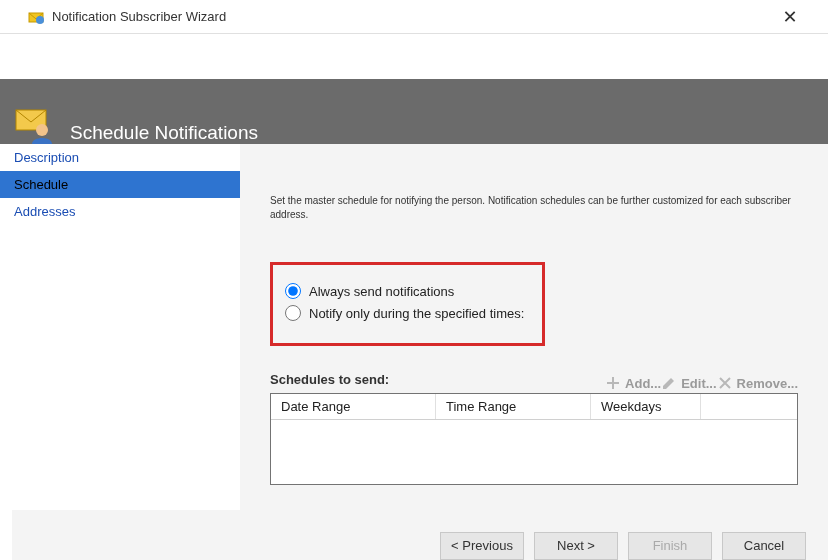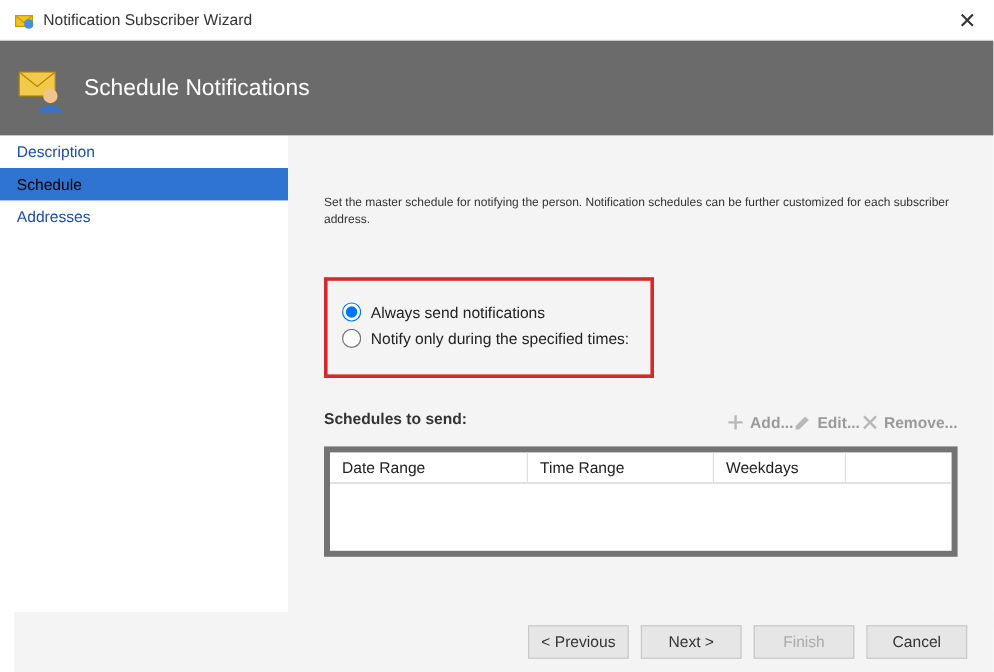--- a/index.html
+++ b/index.html
@@ -1,25 +1,25 @@
 <!DOCTYPE html>
 <html><head>
   <meta charset="utf-8">
   <style>
     * { box-sizing: border-box; margin: 0; padding: 0; font-family: "Segoe UI", Tahoma, sans-serif; }
     body { width: 828px; height: 560px; background: #fff; overflow: hidden; position: relative; }
 
     
-    .titlebar { height: 34px; background: #fff; display: flex; align-items: center; padding: 0 12px; border-bottom: 1px solid #e0e0e0; }
+    .titlebar { height: 34px; background: #fff; display: flex; align-items: center; padding: 0 28px; border-bottom: 1px solid #e0e0e0; }
     .titlebar .app-icon { width: 16px; height: 16px; margin-right: 8px; }
     .titlebar .title-text { font-size: 13px; flex: 1; color: #333; }
     .titlebar .close { font-size: 18px; color: #333; width: 20px; text-align: center; cursor: default; }
 
     
-    .header-band { height: 79px; background: #6b6b6b; display: flex; align-items: center; padding-left: 14px; }
+    .header-band { height: 65px; background: #6b6b6b; display: flex; align-items: flex-end; padding-left: 14px; margin-top: 45px; }
     .header-band .header-icon { width: 40px; height: 40px; margin-right: 16px; position: relative; }
     .header-band .header-title { color: #fff; font-size: 19px; font-weight: 400; }
 
     
     .main-area { display: flex; height: calc(560px - 34px - 65px - 50px); }
     .sidebar { width: 240px; background: #fff; }
     .sidebar-item { padding: 6px 14px; font-size: 13px; color: #1a4db3; cursor: default; }
     .sidebar-item.selected { background: #2e74d0; color: #000000; }
 
     .content { flex: 1; background: #f4f4f4; padding: 50px 30px 10px 30px; position: relative; }
@@ -28,28 +28,28 @@
     .radio-group { margin-top: 40px; border: 3px solid #d62a2a; padding: 12px 18px 16px 12px; display: inline-block; }
     .radio-row { display: flex; align-items: center; margin: 6px 0; font-size: 13px; color: #222; }
     .radio-row input[type="radio"] { width: 16px; height: 16px; margin-right: 8px; }
 
     .schedules-header { display: flex; align-items: flex-end; justify-content: space-between; margin-top: 26px; font-weight: bold; }
     .schedules-label { font-size: 13px; color: #333; margin-bottom: 4px; }
     .toolbar { display: flex; }
     .tool-btn { display: inline-flex; align-items: center; font-size: 13px; color: #9a9a9a; cursor: default; }
     .tool-btn svg, .tool-btn .icon-gl { width: 16px; height: 16px; margin-right: 4px; }
 
-    .grid { border: 5px solid #737373; background: #fff; margin-top: 12px; height: 92px; }
+    .grid { border: 1px solid #737373; background: #fff; margin-top: 2px; height: 92px; }
     .grid-head { display: flex; border-bottom: 1px solid #d0d0d0; }
     .grid-head .col { padding: 5px 10px; font-size: 13px; color: #222; border-right: 1px solid #e0e0e0; }
     .grid-head .col:last-child { border-right: none; }
     .c1 { width: 165px; } .c2 { width: 155px; } .c3 { width: 110px; } .c4 { flex: 1; }
 
     
-    .footer { position: absolute; bottom: 0; left: 12px; right: 0; height: 50px; background: #f4f4f4; display: flex; align-items: center; justify-content: flex-end; padding-right: 22px; gap: 10px; }
+    .footer { position: absolute; bottom: 0; left: 12px; right: 0; height: 50px; background: #f4f4f4; display: flex; align-items: flex-end; justify-content: flex-end; padding-right: 22px; gap: 10px; }
     .btn { min-width: 84px; height: 28px; background: #e6e6e6; border: 1px solid #c8c8c8; font-size: 13px; color: #333; text-align: center; line-height: 26px; cursor: default; }
     .btn.disabled { color: #aaa; background: #e6e6e6; }
   </style>
 </head>
 <body>
 
 <div class="titlebar">
   <span class="app-icon">
     <svg viewBox="0 0 16 16">
         <rect x="1" y="4" width="14" height="9" fill="#f0c420" stroke="#c79a00"></rect>

